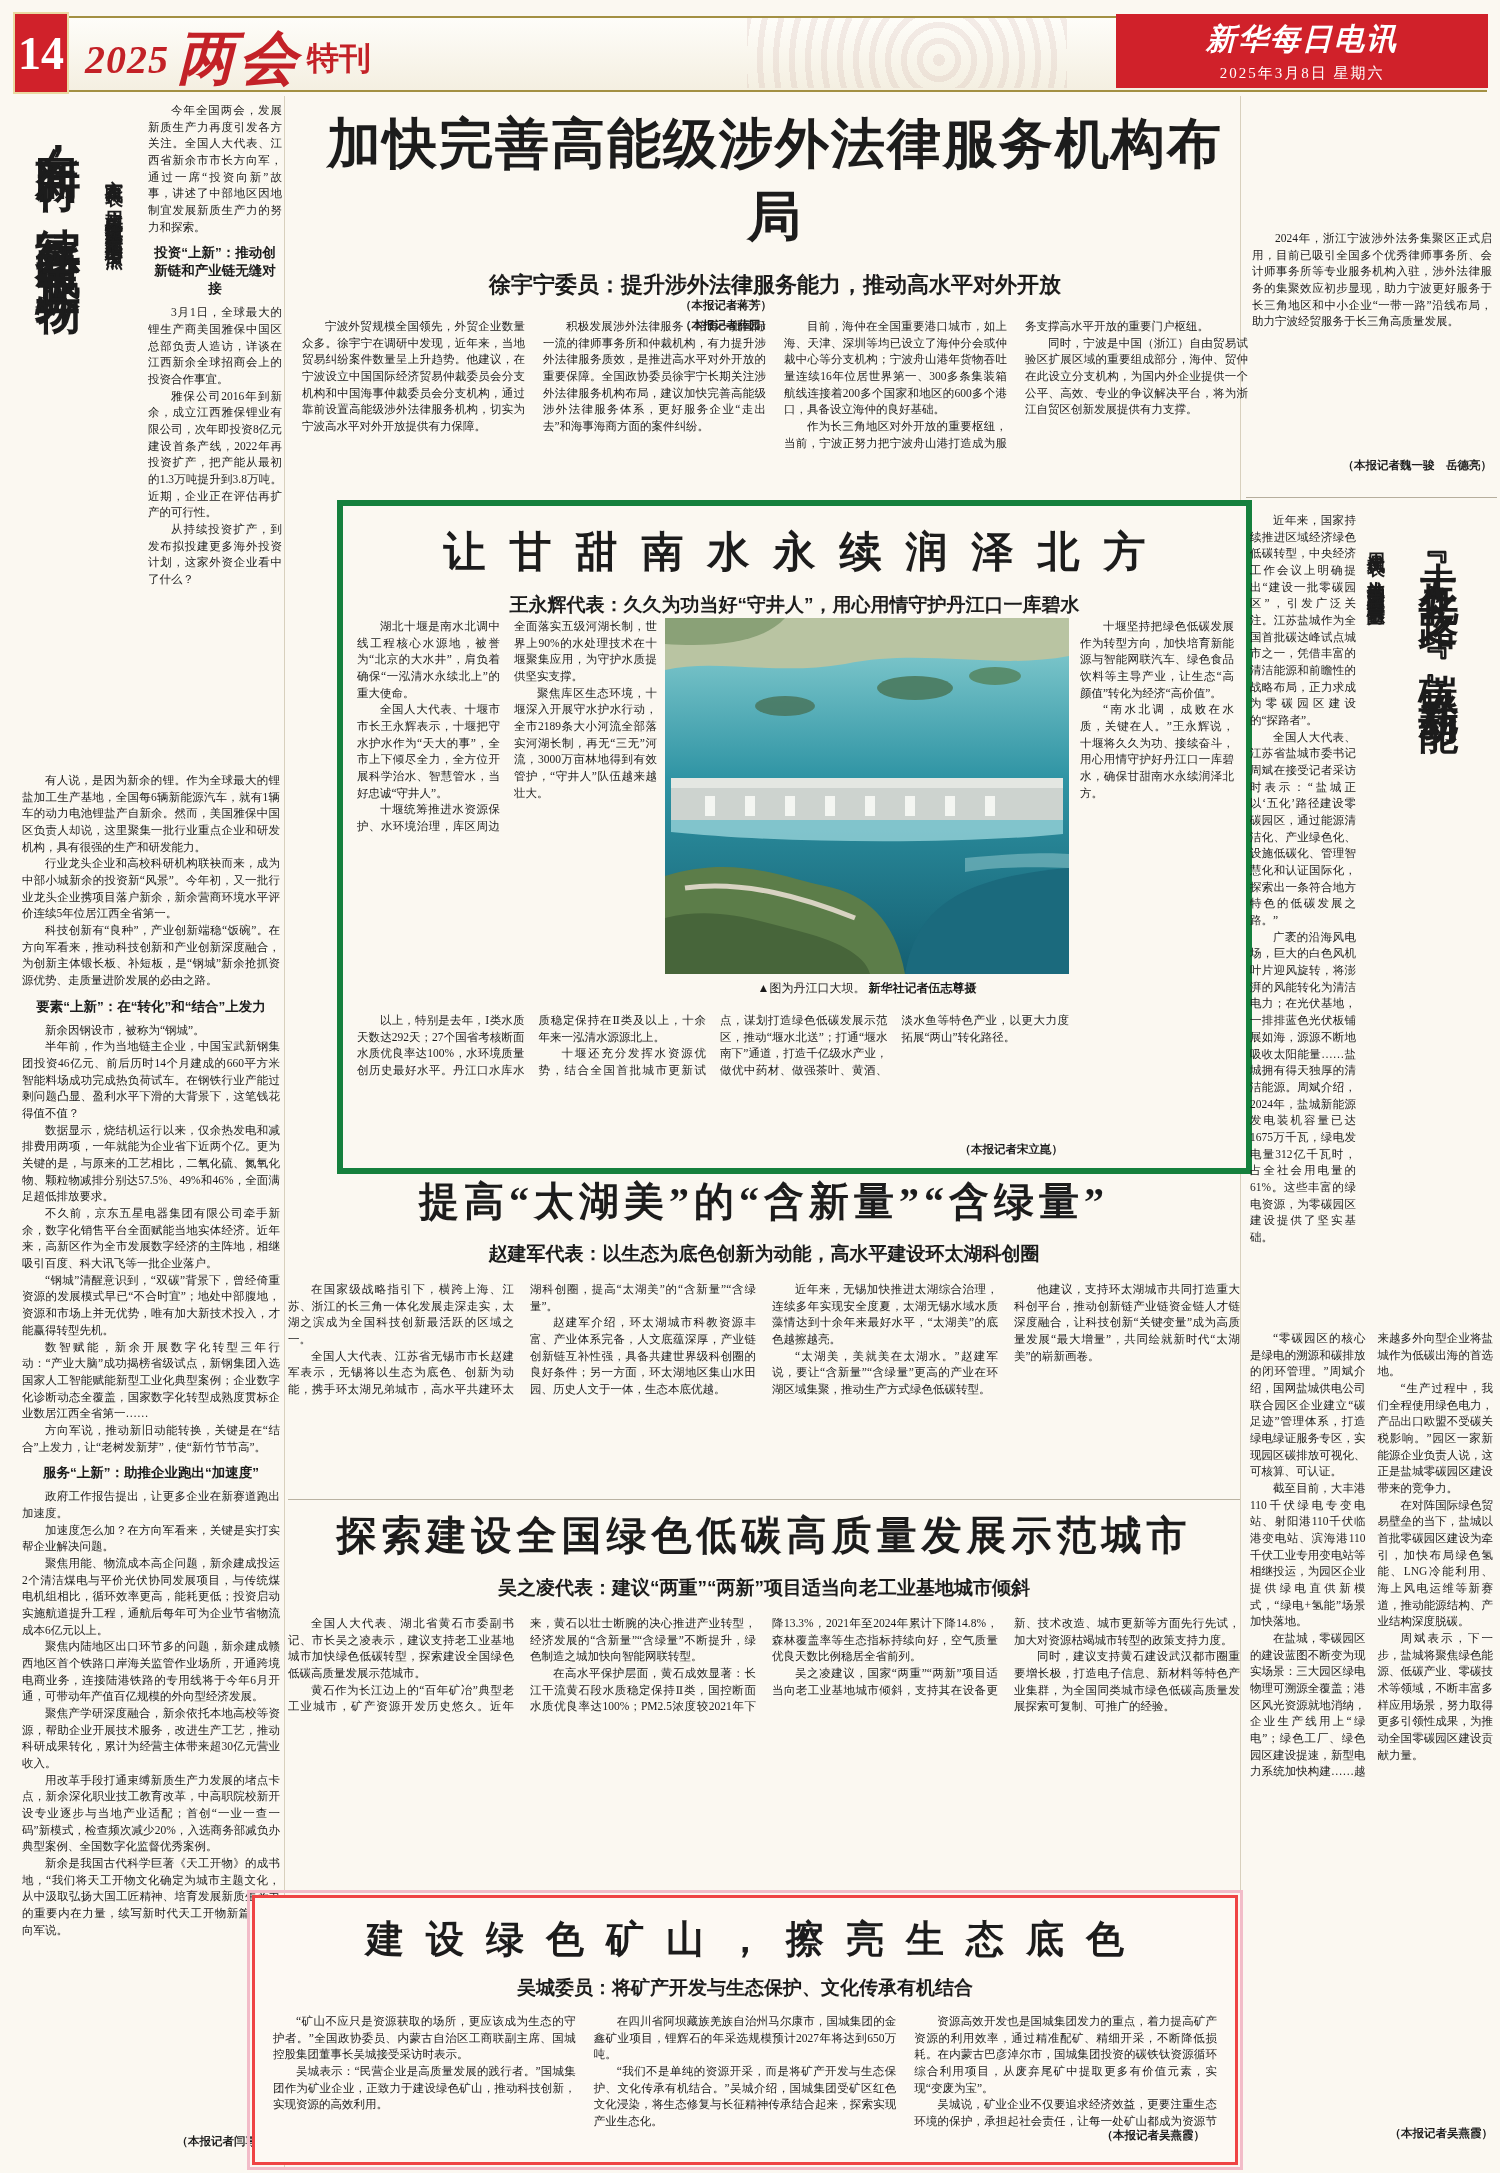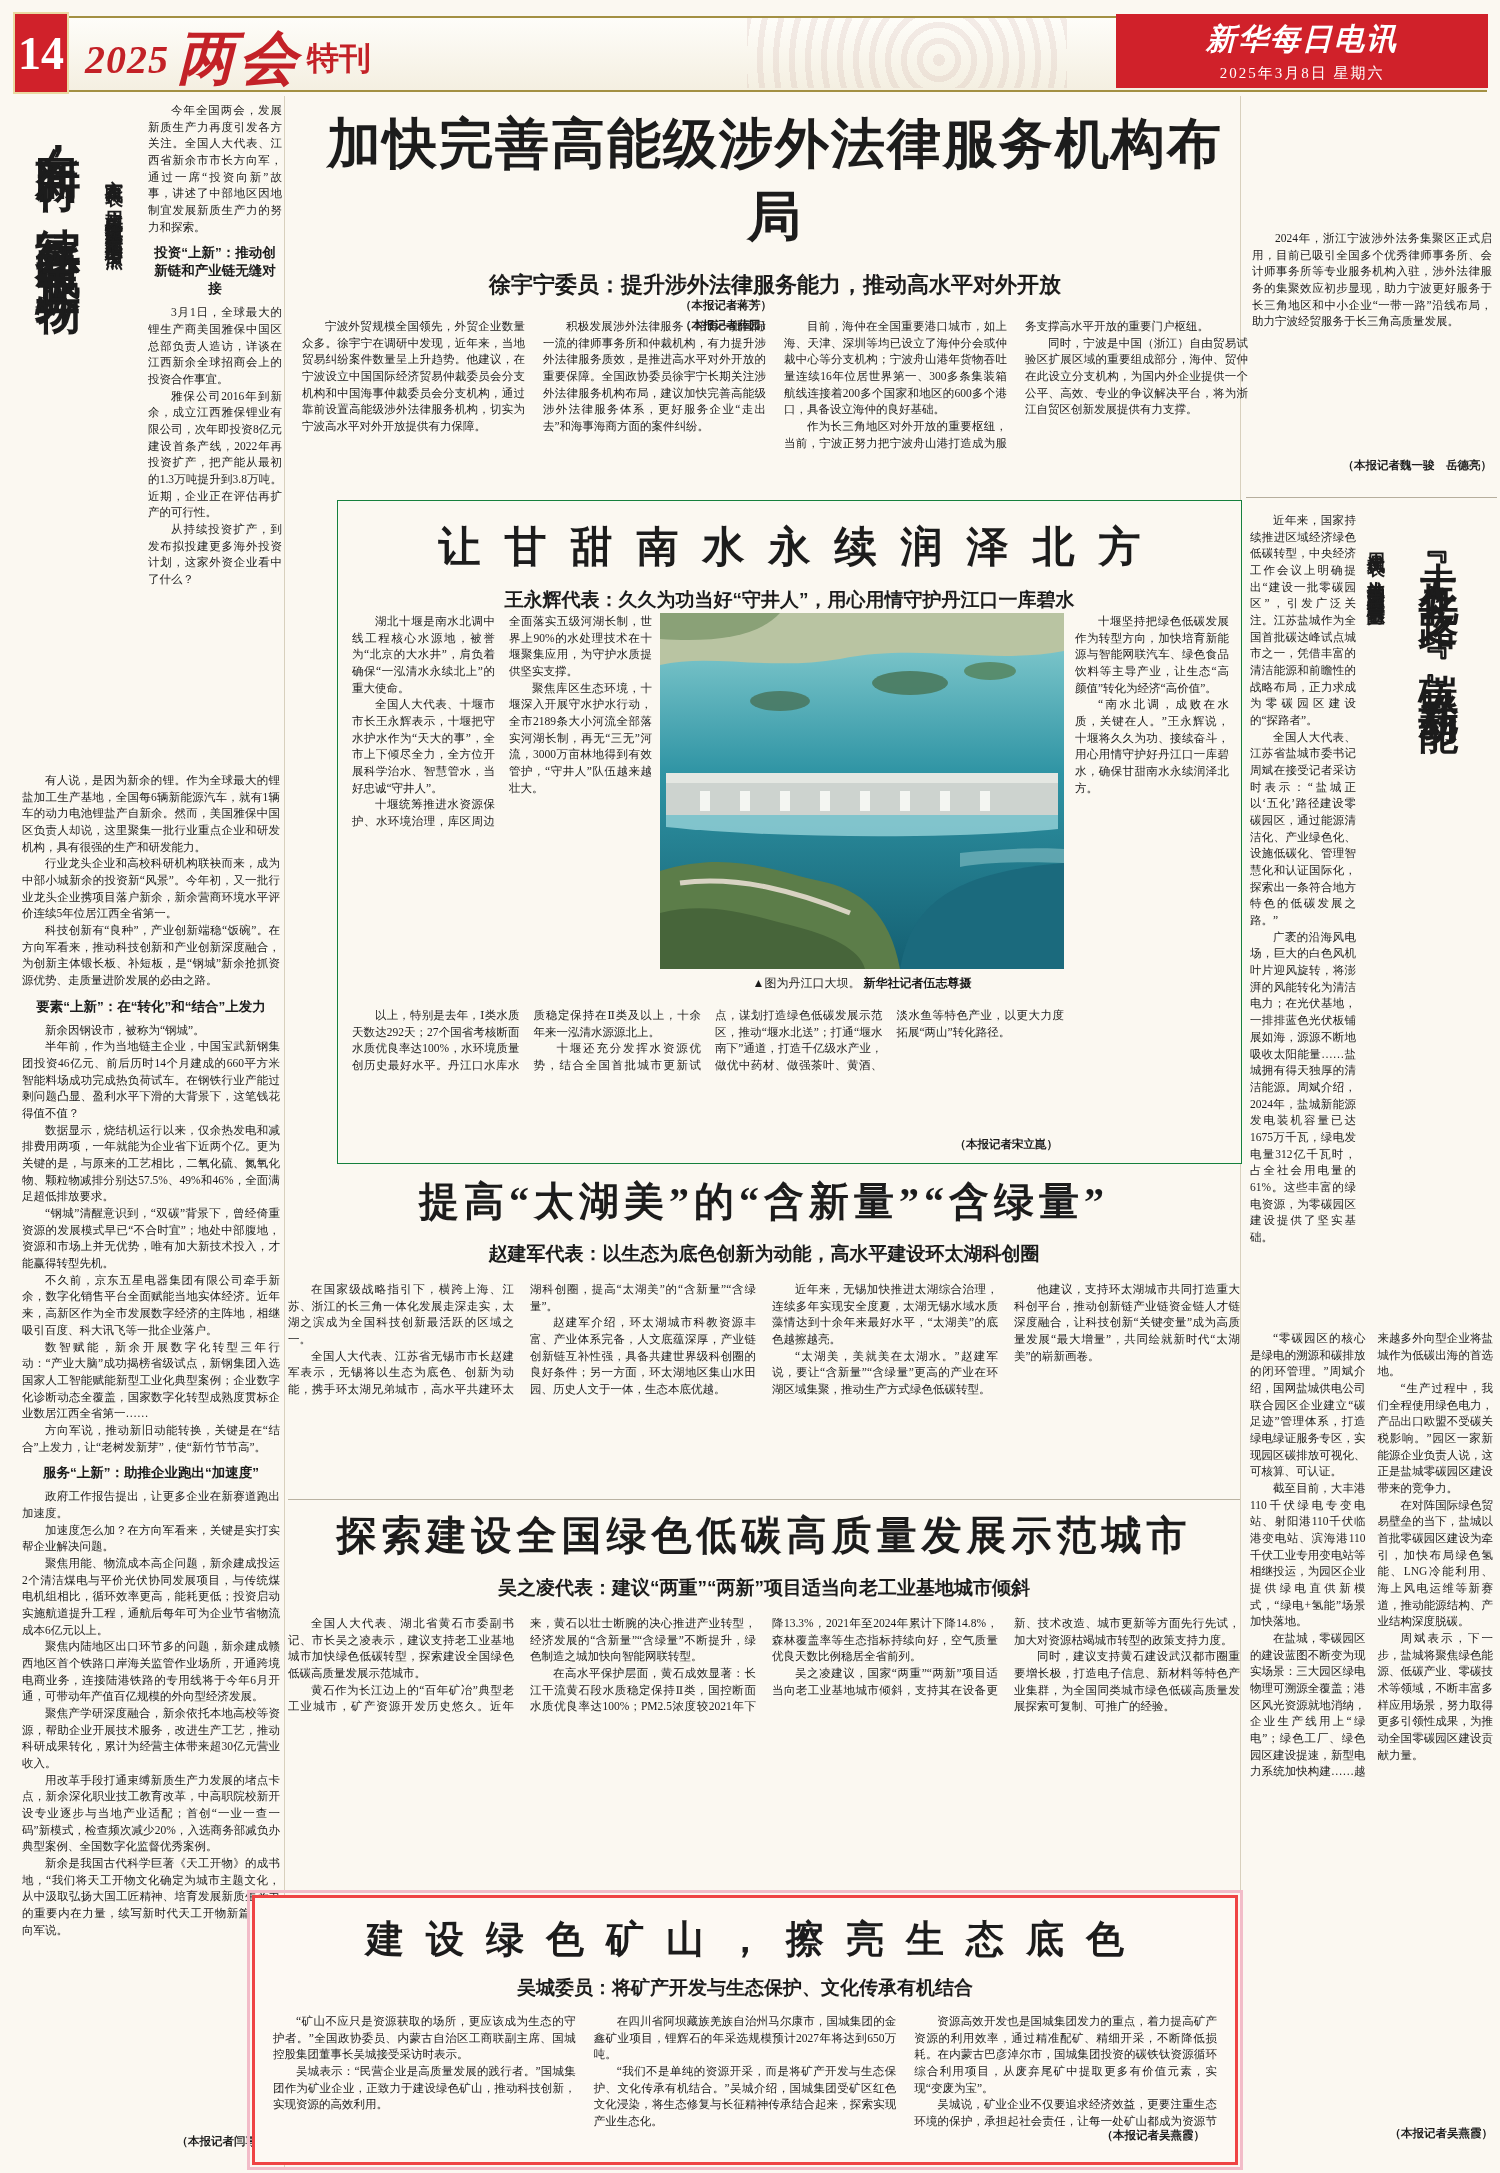--- a/index.html
+++ b/index.html
@@ -40,21 +40,21 @@
   .l-credit{position:absolute;left:4px;top:2038px;width:258px;}
   
   .a1{position:absolute;left:302px;top:100px;width:946px;}
   .a1 .hl{font-size:54px;font-weight:900;text-align:center;letter-spacing:2px;margin:8px 0 0;}
   .a1 .sub{font-size:22px;font-weight:bold;text-align:center;margin-top:16px;
            font-family:"Liberation Sans","DejaVu Sans",sans-serif;}
   .a1 .cols{margin-top:18px;height:258px;column-count:4;column-gap:18px;}
   .a1c5{position:absolute;left:1252px;top:230px;width:240px;height:226px;}
   .a1credit{position:absolute;left:1252px;top:458px;width:240px;}
   
-  .a2{position:absolute;left:337px;top:500px;width:903px;height:662px;border:1px solid #15803d;background:#fbf8f1;}
+  .a2{position:absolute;left:337px;top:500px;width:903px;height:662px;border:6px solid #15803d;background:#fbf8f1;}
   .a2 .hl{font-size:42px;font-weight:900;text-align:center;letter-spacing:24px;margin-top:18px;text-indent:24px;}
   .a2 .sub{font-size:19px;font-weight:bold;text-align:center;margin-top:12px;
            font-family:"Liberation Sans","DejaVu Sans",sans-serif;}
   .a2-left{position:absolute;left:14px;top:112px;width:300px;height:358px;column-count:2;column-gap:14px;}
   .a2-photo{position:absolute;left:322px;top:112px;width:404px;height:356px;}
   .a2-cap{position:absolute;left:322px;top:474px;width:404px;font-size:12px;text-align:center;}
   .a2-cap b{font-family:"Liberation Sans","DejaVu Sans",sans-serif;}
   .a2-right{position:absolute;left:737px;top:112px;width:154px;height:540px;}
   .a2-bottom{position:absolute;left:14px;top:506px;width:712px;height:144px;column-count:4;column-gap:14px;}
   .a2-credit{position:absolute;left:420px;top:636px;width:300px;}
@@ -120,22 +120,22 @@
         <p>从持续投资扩产，到发布拟投建更多海外投资计划，这家外资企业看中了什么？</p>
       </div>
     <div class="l-main bodytext">
         <p>有人说，是因为新余的锂。作为全球最大的锂盐加工生产基地，全国每6辆新能源汽车，就有1辆车的动力电池锂盐产自新余。然而，美国雅保中国区负责人却说，这里聚集一批行业重点企业和研发机构，具有很强的生产和研发能力。</p>
         <p>行业龙头企业和高校科研机构联袂而来，成为中部小城新余的投资新“风景”。今年初，又一批行业龙头企业携项目落户新余，新余营商环境水平评价连续5年位居江西全省第一。</p>
         <p>科技创新有“良种”，产业创新端稳“饭碗”。在方向军看来，推动科技创新和产业创新深度融合，为创新主体锻长板、补短板，是“钢城”新余抢抓资源优势、走质量进阶发展的必由之路。</p>
         <div class="subhead">要素“上新”：在“转化”和“结合”上发力</div>
         <p>新余因钢设市，被称为“钢城”。</p>
         <p>半年前，作为当地链主企业，中国宝武新钢集团投资46亿元、前后历时14个月建成的660平方米智能料场成功完成热负荷试车。在钢铁行业产能过剩问题凸显、盈利水平下滑的大背景下，这笔钱花得值不值？</p>
         <p>数据显示，烧结机运行以来，仅余热发电和减排费用两项，一年就能为企业省下近两个亿。更为关键的是，与原来的工艺相比，二氧化硫、氮氧化物、颗粒物减排分别达57.5%、49%和46%，全面满足超低排放要求。</p>
+        <p>不久前，京东五星电器集团有限公司牵手新余，数字化销售平台全面赋能当地实体经济。近年来，高新区作为全市发展数字经济的主阵地，相继吸引百度、科大讯飞等一批企业落户。</p>
         <p>“钢城”清醒意识到，“双碳”背景下，曾经倚重资源的发展模式早已“不合时宜”；地处中部腹地，资源和市场上并无优势，唯有加大新技术投入，才能赢得转型先机。</p>
-        <p>不久前，京东五星电器集团有限公司牵手新余，数字化销售平台全面赋能当地实体经济。近年来，高新区作为全市发展数字经济的主阵地，相继吸引百度、科大讯飞等一批企业落户。</p>
         <p>数智赋能，新余开展数字化转型三年行动：“产业大脑”成功揭榜省级试点，新钢集团入选国家人工智能赋能新型工业化典型案例；企业数字化诊断动态全覆盖，国家数字化转型成熟度贯标企业数居江西全省第一……</p>
         <p>方向军说，推动新旧动能转换，关键是在“结合”上发力，让“老树发新芽”，使“新竹节节高”。</p>
         <div class="subhead">服务“上新”：助推企业跑出“加速度”</div>
         <p>政府工作报告提出，让更多企业在新赛道跑出加速度。</p>
         <p>加速度怎么加？在方向军看来，关键是实打实帮企业解决问题。</p>
         <p>聚焦用能、物流成本高企问题，新余建成投运2个清洁煤电与平价光伏协同发展项目，与传统煤电机组相比，循环效率更高，能耗更低；投资启动实施航道提升工程，通航后每年可为企业节省物流成本6亿元以上。</p>
         <p>聚焦内陆地区出口环节多的问题，新余建成赣西地区首个铁路口岸海关监管作业场所，开通跨境电商业务，连接陆港铁路的专用线将于今年6月开通，可带动年产值百亿规模的外向型经济发展。</p>
         <p>聚焦产学研深度融合，新余依托本地高校等资源，帮助企业开展技术服务，改进生产工艺，推动科研成果转化，累计为经营主体带来超30亿元营业收入。</p>
         <p>用改革手段打通束缚新质生产力发展的堵点卡点，新余深化职业技工教育改革，中高职院校新开设专业逐步与当地产业适配；首创“一业一查一码”新模式，检查频次减少20%，入选商务部减负办典型案例、全国数字化监督优秀案例。</p>
         <p>新余是我国古代科学巨著《天工开物》的成书地，“我们将天工开物文化确定为城市主题文化，从中汲取弘扬大国工匠精神、培育发展新质生产力的重要内在力量，续写新时代天工开物新篇。”方向军说。</p>

